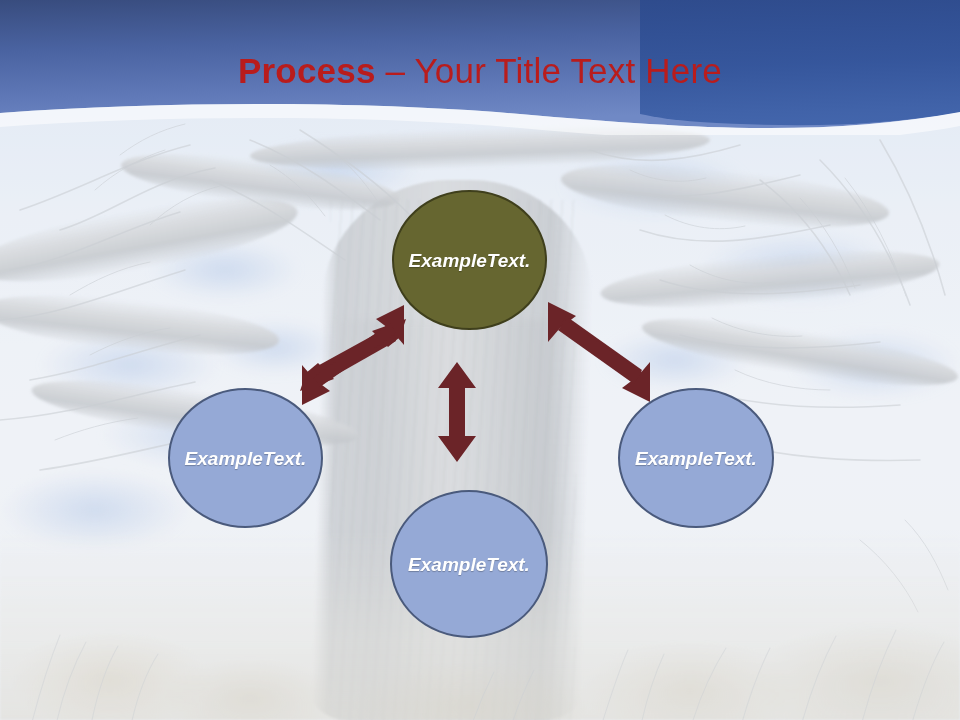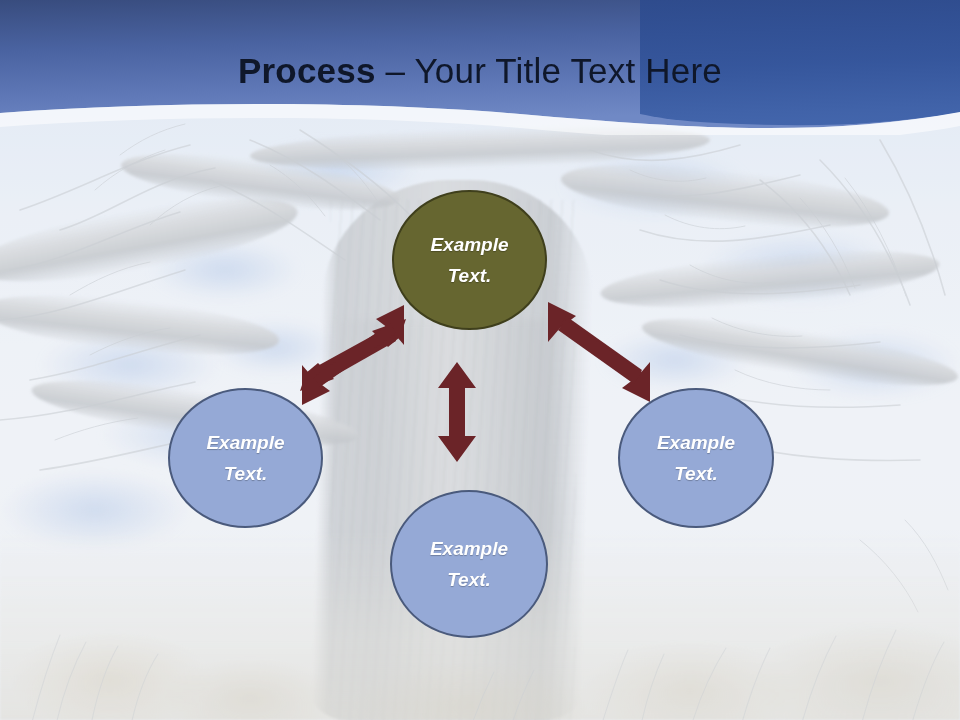--- a/index.html
+++ b/index.html
@@ -151,35 +151,34 @@
     height: 135px;
   }
   .header-band svg { display: block; }
 
   .title {
     position: absolute;
     left: 0;
     top: 50px;
     width: 960px;
     text-align: center;
-    color: #0f172a;
+    color: #b91c1c;
     font-size: 35px;
     line-height: 42px;
     font-weight: 400;
     letter-spacing: .2px;
     white-space: nowrap;
   }
   .title .strong { font-weight: 700; }
 
   
   .node {
     position: absolute;
     border-radius: 50%;
     display: flex;
-    flex-direction: column;
     align-items: center;
     justify-content: center;
     box-sizing: border-box;
     color: #ffffff;
     font-style: italic;
     font-weight: 700;
     font-size: 19px;
     line-height: 31px;
     text-align: center;
     text-shadow: 0 1px 1px rgba(0,0,0,.25);

